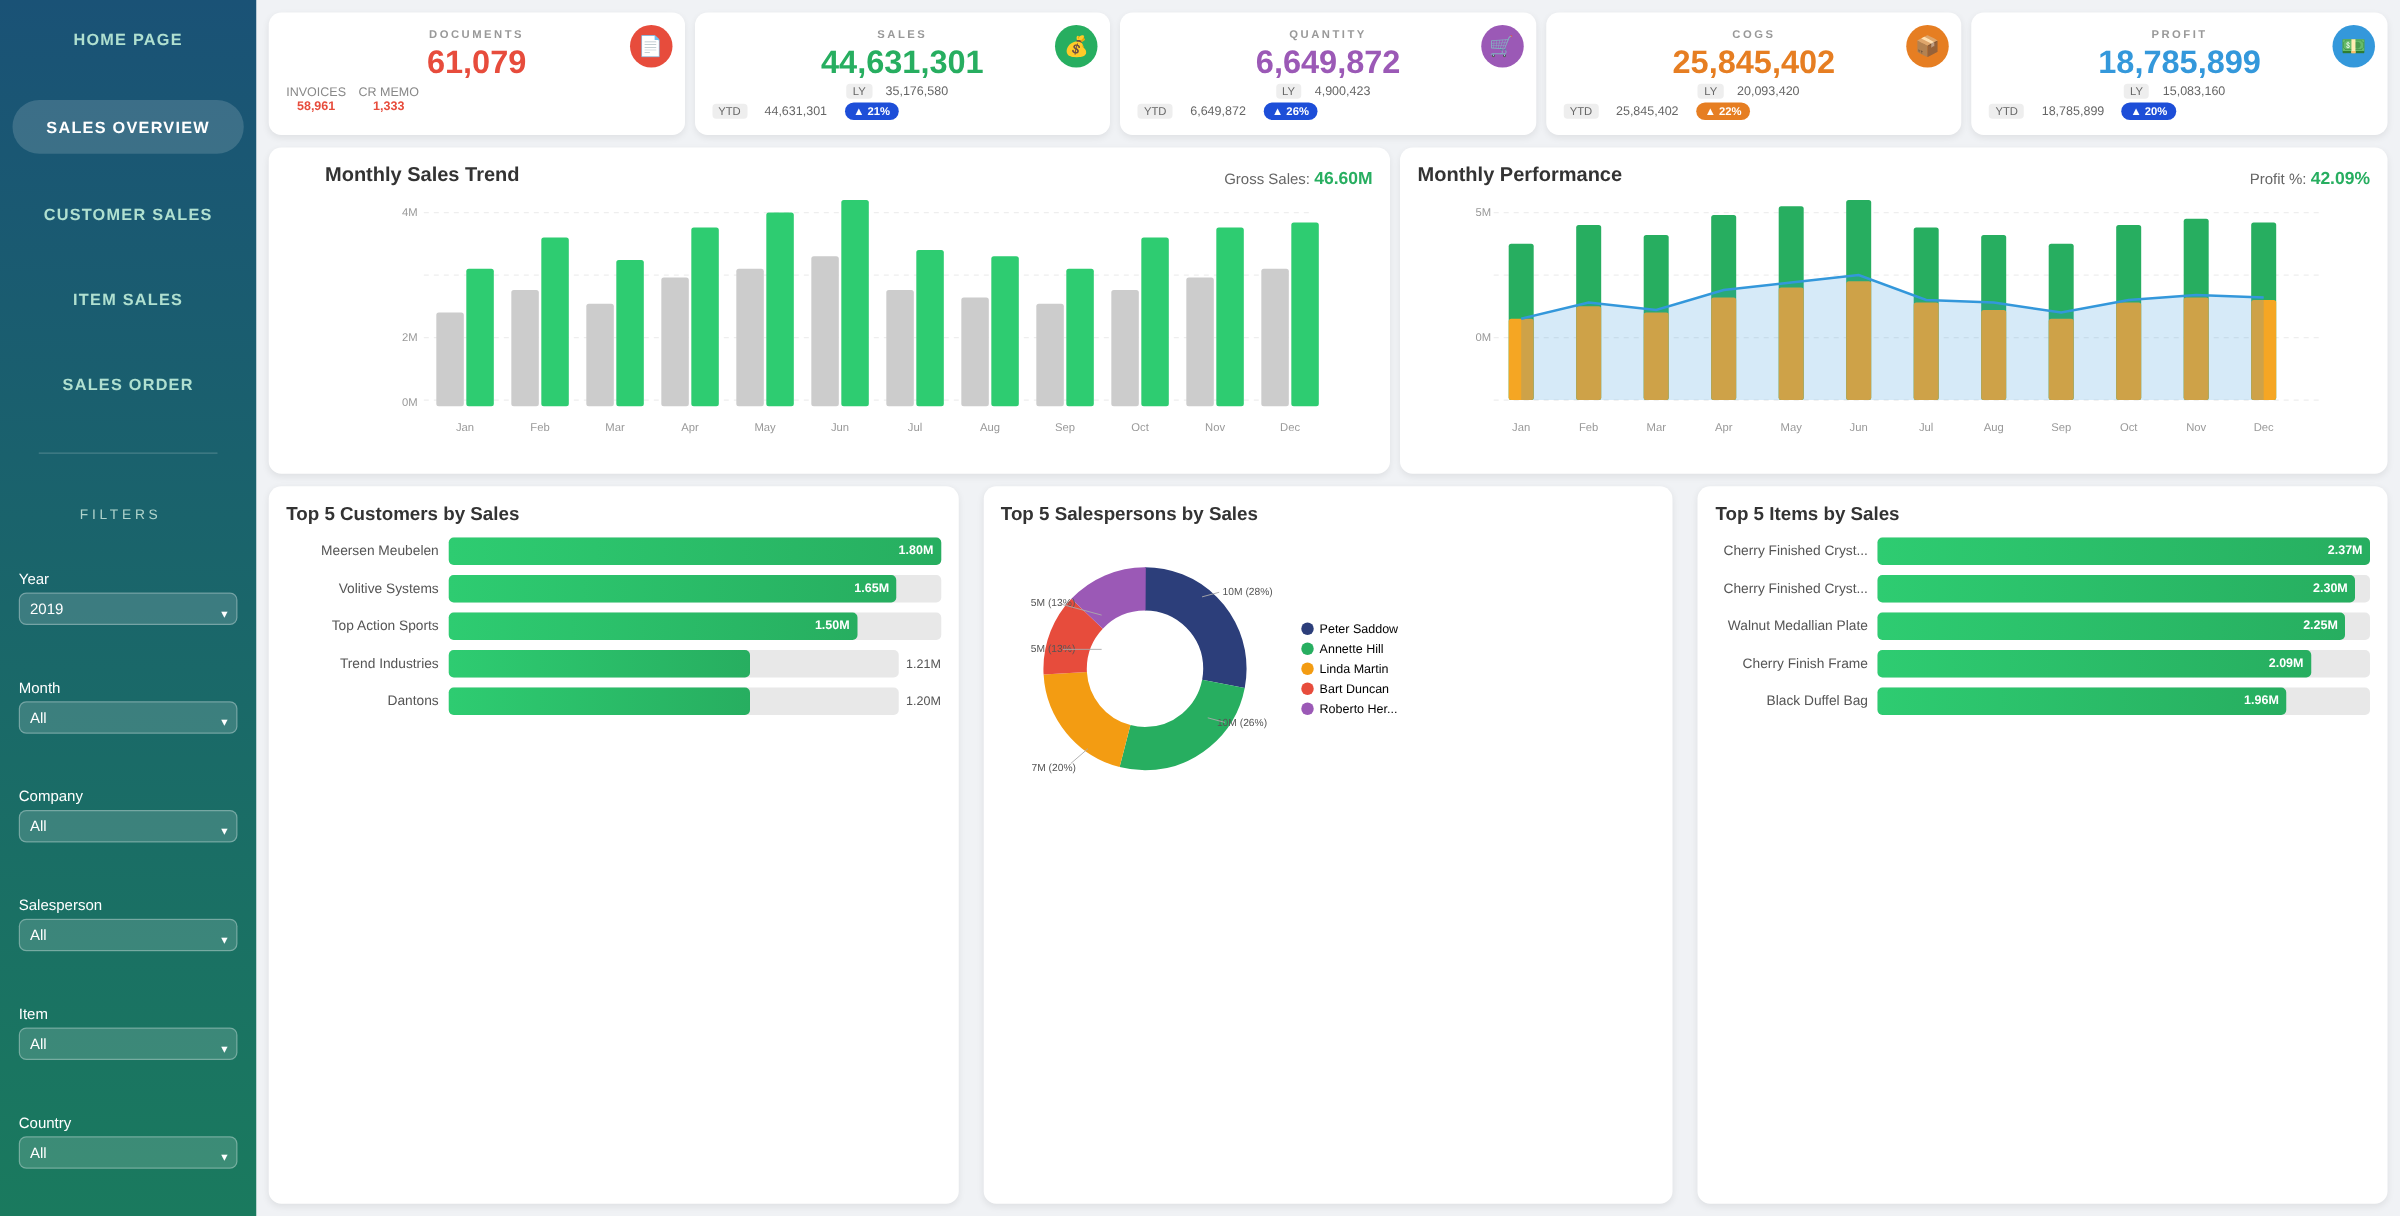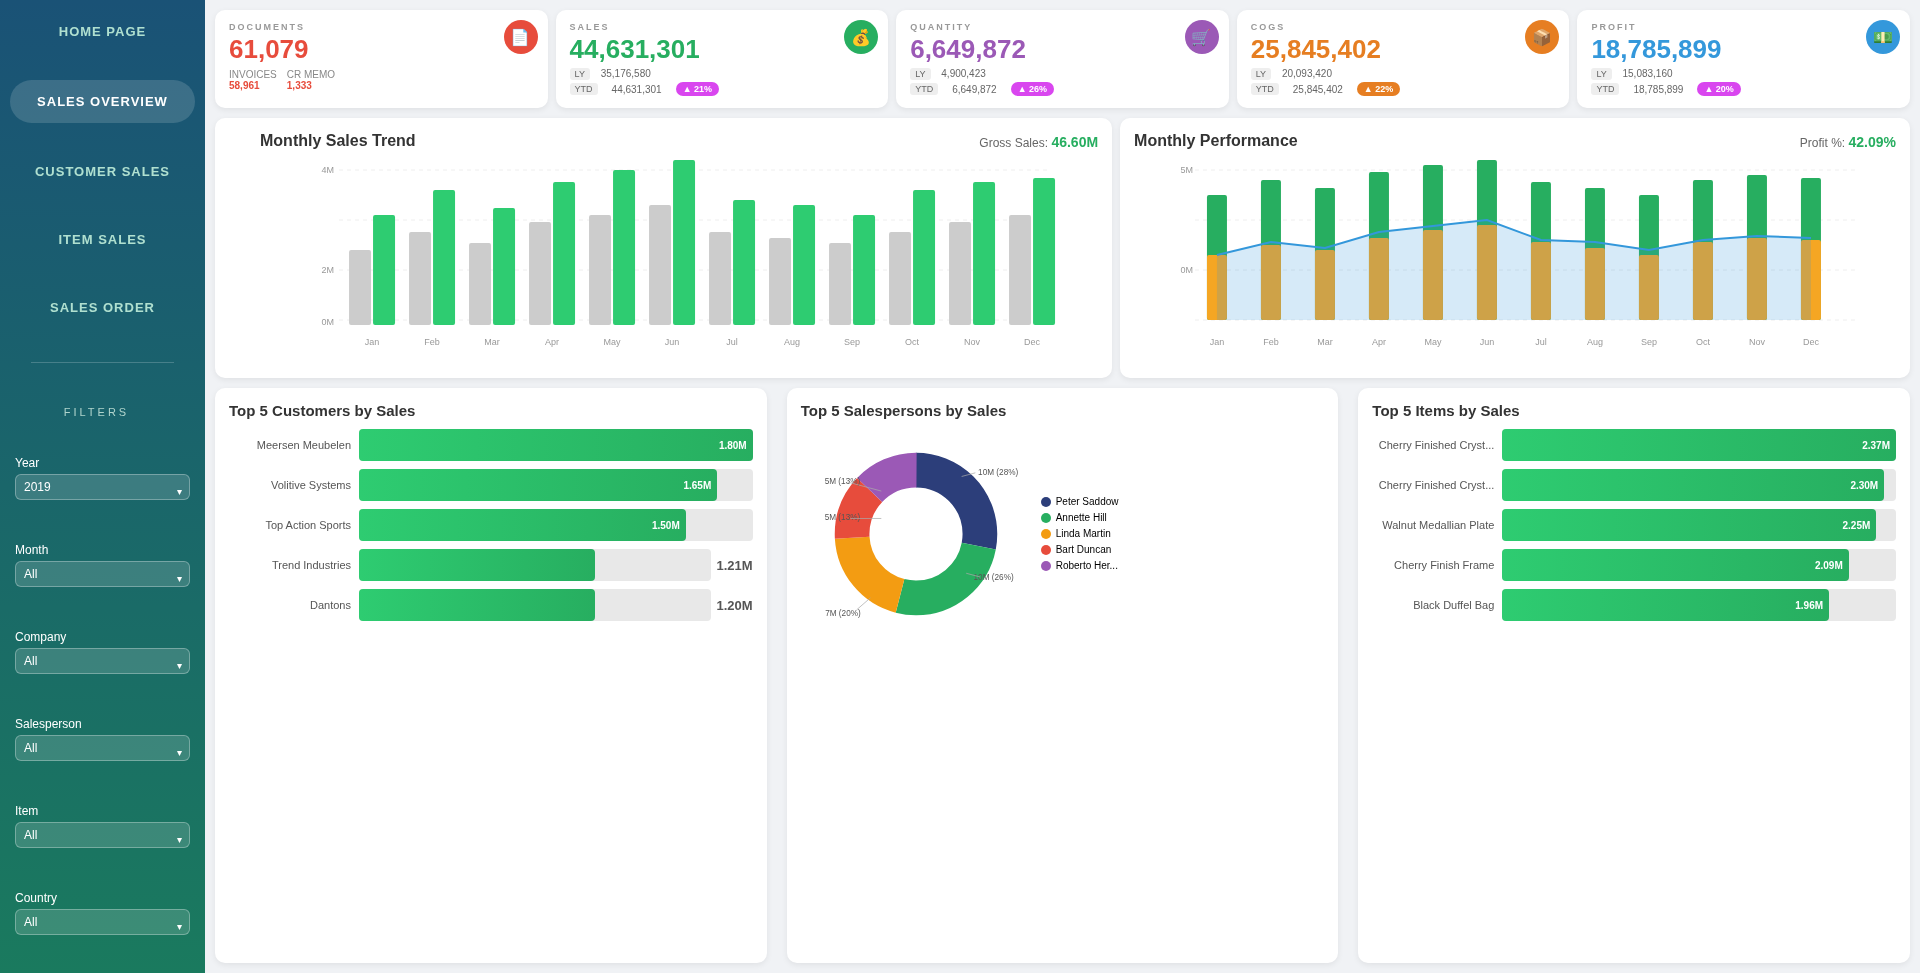--- a/index.html
+++ b/index.html
@@ -78,20 +78,21 @@
       flex-direction: column;
       padding: 10px;
       overflow: hidden;
     }
 
     
     .kpi-row {
       display: flex;
       gap: 8px;
       margin-bottom: 10px;
+      text-align: center;
     }
     .kpi-card {
       flex: 1;
       background: #fff;
       border-radius: 10px;
       padding: 12px 14px;
       position: relative;
       box-shadow: 0 2px 6px rgba(0,0,0,0.07);
     }
     .kpi-title {
@@ -134,21 +135,21 @@
     }
     .kpi-ly-row span { margin-right: 8px; }
     .badge {
       display: inline-block;
       padding: 2px 7px;
       border-radius: 12px;
       font-size: 9px;
       font-weight: 700;
       color: #fff;
     }
-    .badge-green { background: #d946ef; }
+    .badge-green { background: #1d4ed8; }
     .badge-orange { background: #e67e22; }
 
     
     .charts-row {
       display: flex;
       gap: 8px;
       margin-bottom: 10px;
       flex: 0 0 auto;
     }
     .chart-card {
@@ -199,21 +200,21 @@
     }
     .hbar-label {
       width: 130px;
       text-align: right;
       padding-right: 8px;
       color: #555;
       font-size: 11px;
     }
     .hbar-track {
       flex: 1;
-      height: 32px;
+      height: 22px;
       background: #e8e8e8;
       border-radius: 4px;
       position: relative;
       overflow: visible;
     }
     .hbar-fill {
       height: 100%;
       border-radius: 4px;
       background: linear-gradient(90deg, #2ecc71, #27ae60);
       position: relative;
@@ -223,22 +224,22 @@
       right: 6px;
       top: 50%;
       transform: translateY(-50%);
       font-size: 10px;
       font-weight: 700;
       color: #fff;
       white-space: nowrap;
     }
     .hbar-val-outside {
       margin-left: 6px;
-      font-size: 13px;
-      font-weight: 700;
+      font-size: 10px;
+      font-weight: 400;
       color: #555;
     }
 
     
     .donut-container {
       display: flex;
       align-items: center;
       gap: 10px;
     }
     .donut-legend {

